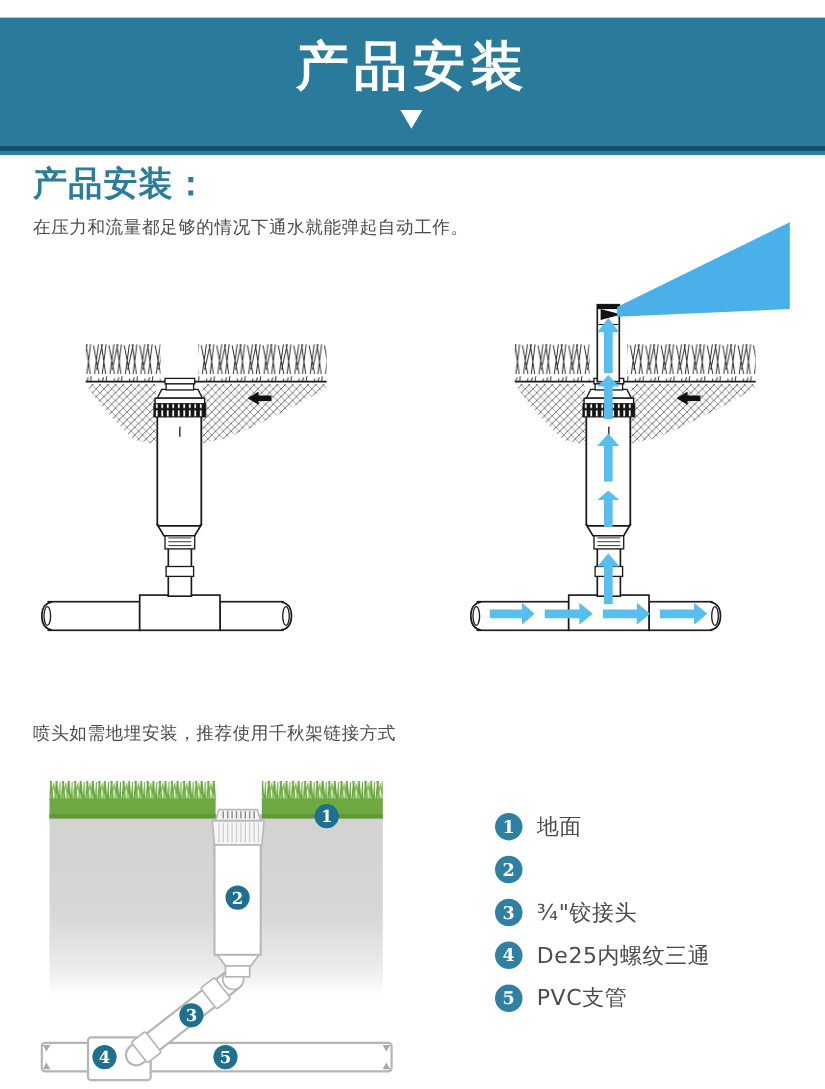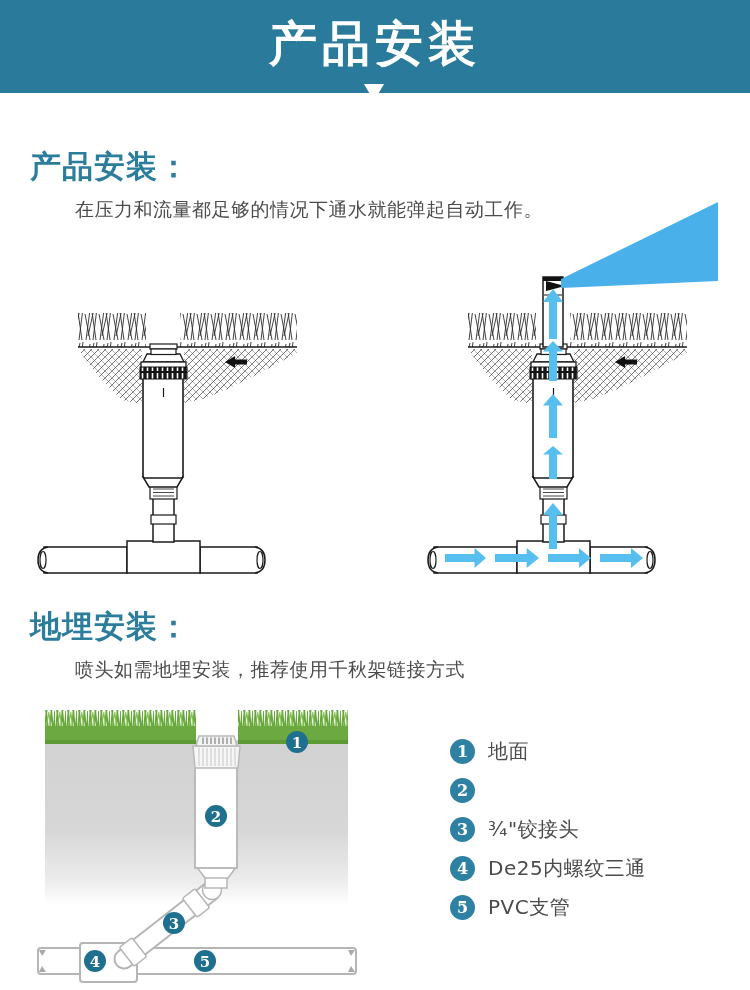--- a/index.html
+++ b/index.html
@@ -1,31 +1,31 @@
 <!DOCTYPE html>
 <html><head>
 <meta charset="utf-8">
 <style>
   html,body{margin:0;padding:0;}
   body{font-family:"DejaVu Sans","Liberation Sans",sans-serif;background:#fff;}
   .page{position:relative;width:750px;height:990px;background:#fff;overflow:hidden;}
 
   
-  .banner{position:absolute;left:0;top:0;width:750px;height:93px;
+  .banner{position:absolute;left:0;top:16px;width:750px;height:125px;
     background:linear-gradient(#2a7b9b 0,#2a7b9b 117px,#17506a 117px,#17506a 121px,#2e81a1 121px,#2e81a1 125px);}
   .banner-title{position:absolute;left:0;top:12px;width:750px;text-align:center;
     font-family:"DejaVu Serif","Liberation Serif",serif;font-weight:700;
     font-size:48px;letter-spacing:5px;color:#ffffff;}
   .banner-arrow{position:absolute;left:364px;top:84px;width:0;height:0;
     border-left:10px solid transparent;border-right:10px solid transparent;
     border-top:17px solid #ffffff;}
 
   
   .sec-heading{position:absolute;left:30px;font-size:31px;font-weight:700;color:#2c7d9c;letter-spacing:1px;}
-  .sec-body{position:absolute;left:30px;font-size:19px;color:#4c4c4c;letter-spacing:0.5px;margin-left:45px;}
+  .sec-body{position:absolute;left:30px;font-size:16px;color:#4c4c4c;letter-spacing:0.5px;}
   .h1{top:146px;}
   .p1{top:197px;}
   .h2{top:606px;}
   .p2{top:657px;font-family:Liberation Mono, monospace;}
 
   .diag{position:absolute;}
   .top-diagram{left:0;top:190px;}
   .bottom-diagram{left:0;top:700px;}
 
   
@@ -130,21 +130,20 @@
         <use href="#rarrow" x="600" y="548" width="43" height="20"></use>
         <use href="#uarrow" x="543" y="503" width="20" height="46"></use>
         <use href="#uarrow" x="543" y="446" width="20" height="33"></use>
         <use href="#uarrow" x="543" y="394" width="20" height="44"></use>
         <use href="#uarrow" x="543" y="341" width="20" height="40"></use>
         <use href="#uarrow" x="543" y="289" width="20" height="50"></use>
       </g>
     </g>
   </svg>
 
-  <div class="sec-heading h2">地埋安装：</div>
   <div class="sec-body p2">喷头如需地埋安装，推荐使用千秋架链接方式</div>
 
   <svg class="diag bottom-diagram" width="460" height="290" viewBox="0 700 460 290" xmlns="http://www.w3.org/2000/svg">
     <defs>
       <linearGradient id="soilGrad" x1="0" y1="0" x2="0" y2="1">
         <stop offset="0" stop-color="#d2d2d2"></stop>
         <stop offset="0.55" stop-color="#d7d7d7"></stop>
         <stop offset="0.85" stop-color="#ececec"></stop>
         <stop offset="1" stop-color="#ffffff"></stop>
       </linearGradient>

